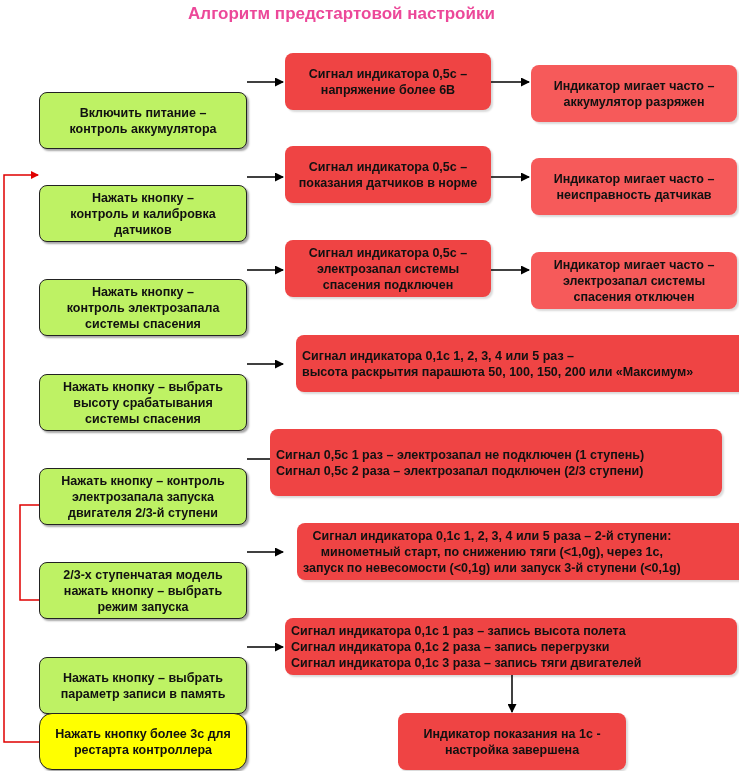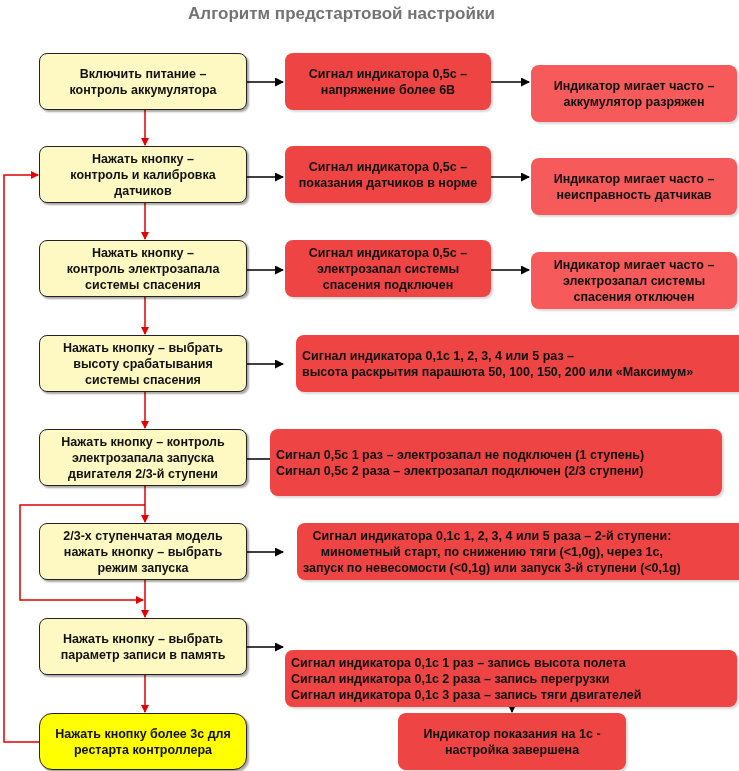--- a/index.html
+++ b/index.html
@@ -1,24 +1,24 @@
 <!DOCTYPE html>
 <html><head>
 <meta charset="utf-8">
 <style>
   html, body { margin:0; padding:0; background:#ffffff; }
   body { width:739px; height:771px; position:relative; overflow:hidden;
          font-family:"Liberation Sans", sans-serif; }
   .title { position:absolute; left:0; top:4px; width:683px; text-align:center;
-           font-size:17px; font-weight:bold; color:#737373; }
+           font-size:17px; font-weight:bold; color:#ec4899; }
   .box { position:absolute; box-sizing:border-box; border-radius:8px;
          display:flex; align-items:center; justify-content:center; text-align:center;
          font-size:12.5px; font-weight:bold; line-height:16px; color:#111; padding:2px 6px; }
   .box span { white-space:pre-line; }
-  .y { background:#fef9c3; border:1px solid #222; box-shadow:2px 2px 2px rgba(0,0,0,0.35); }
+  .y { background:#bef264; border:1px solid #222; box-shadow:2px 2px 2px rgba(0,0,0,0.35);margin-top:39px; }
   .yy { background:#ffff00; border:1px solid #222; box-shadow:2px 2px 2px rgba(0,0,0,0.35); }
   .g { background:#ef4444; box-shadow:2px 2px 2px rgba(0,0,0,0.15); }
   .r { background:#f65a5a; box-shadow:2px 2px 2px rgba(0,0,0,0.15);margin-top:12px; }
   .left { justify-content:flex-start; text-align:left; padding-left:6px; }
   svg.lines { position:absolute; left:0; top:0; }
 </style>
 </head>
 <body>
 
 <div class="title">Алгоритм предстартовой настройки</div>
@@ -115,21 +115,21 @@
   </div>
 <div class="box g left" style="left:270px;top:429px;width:452px;height:67px;">
     <span>Сигнал 0,5с 1 раз – электрозапал не подключен (1 ступень)
 Сигнал 0,5с 2 раза – электрозапал подключен (2/3 ступени)</span>
   </div>
 <div class="box g left" style="left:297px;top:523px;width:452px;height:57px;text-align:center;">
     <span>Сигнал индикатора 0,1с 1, 2, 3, 4 или 5 раза – 2-й ступени:
 минометный старт,  по снижению тяги (&lt;1,0g), через 1с,
 запуск по невесомости (&lt;0,1g) или запуск 3-й ступени (&lt;0,1g)</span>
   </div>
-<div class="box g left" style="left:285px;top:618px;width:452px;height:57px;margin-top:32px;">
+<div class="box g left" style="left:285px;top:618px;width:452px;height:57px;">
     <span>Сигнал индикатора 0,1с 1 раз – запись высота полета
 Сигнал индикатора 0,1с 2 раза – запись перегрузки
 Сигнал индикатора 0,1с 3 раза – запись тяги двигателей</span>
   </div>
 
 <div class="box r" style="left:531px;top:53px;width:206px;height:57px;">
     <span>Индикатор мигает часто –
 аккумулятор разряжен</span>
   </div>
 <div class="box r" style="left:531px;top:146px;width:206px;height:57px;">

